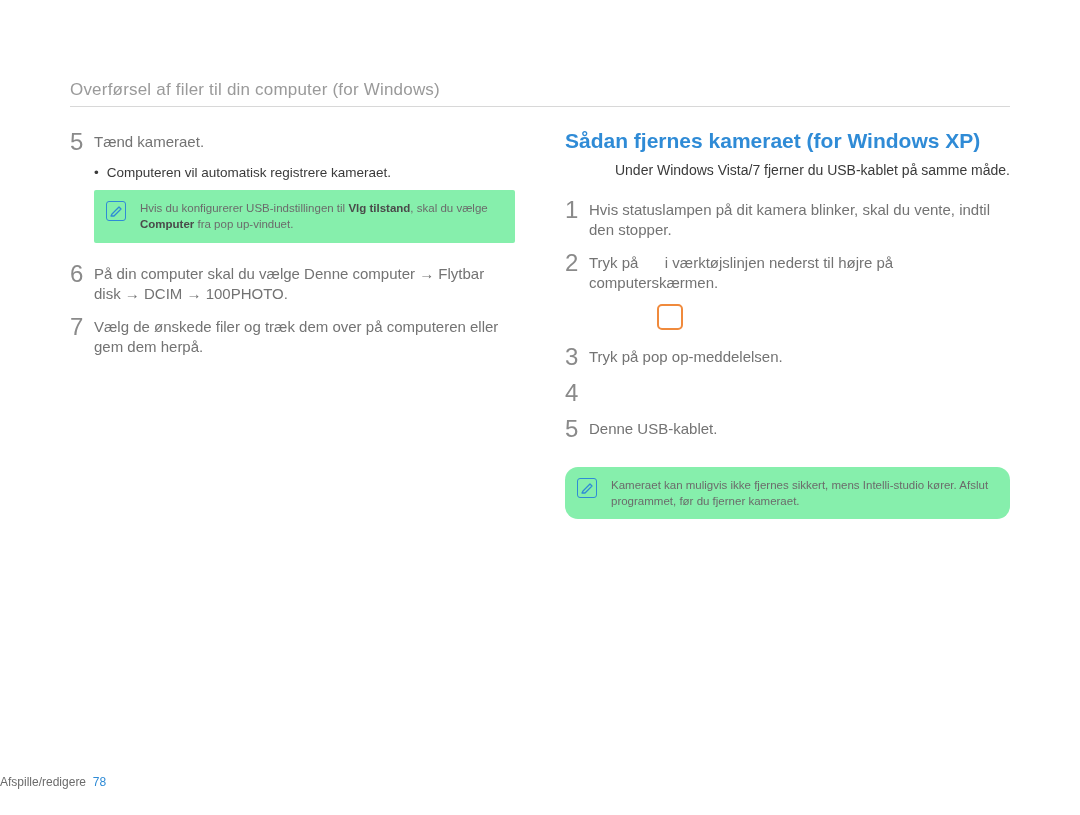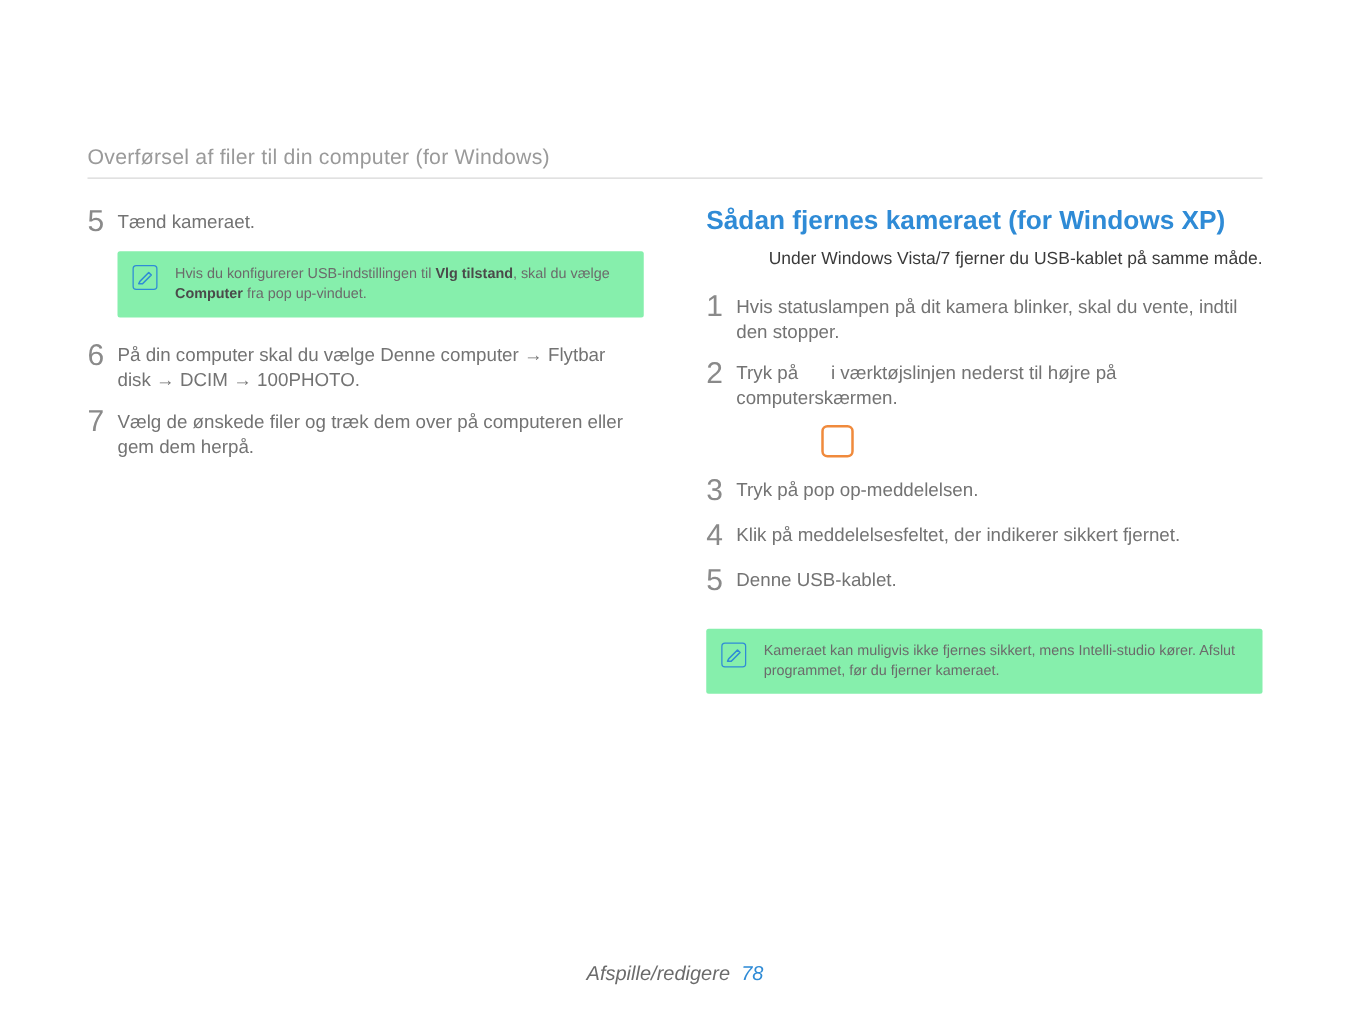--- a/index.html
+++ b/index.html
@@ -8,21 +8,21 @@
     background: #ffffff;
     font-family: Arial, Helvetica, sans-serif;
     color: #3a3a3a;
     width: 1080px;
     height: 815px;
   }
   .page {
     width: 1080px;
     height: 815px;
     box-sizing: border-box;
-    padding: 116px 70px 30px 70px;
+    padding: 80px 70px 30px 70px;
     position: relative;
   }
   .header {
     color: #9a9a9a;
     font-size: 17px;
     font-weight: 300;
     letter-spacing: 0.2px;
     border-bottom: 1px solid #d8d8d8;
     padding-bottom: 6px;
     margin-bottom: 22px;
@@ -72,20 +72,21 @@
     display: flex;
     align-items: flex-start;
     padding: 10px 16px 10px 12px;
     margin: 8px 0 18px 24px;
     font-size: 11.5px;
     color: #6b6b6b;
     line-height: 1.4;
   }
   .note.full {
     margin-left: 24px;
+    border-radius: 13px;
   }
   .note-icon {
     width: 18px;
     height: 18px;
     border: 1.5px solid #2f8bd6;
     border-radius: 3px;
     display: flex;
     align-items: center;
     justify-content: center;
     flex-shrink: 0;
@@ -112,41 +113,43 @@
     height: 22px;
     border: 2.5px solid #f08a3c;
     border-radius: 5px;
     margin: 8px 0 14px 92px;
   }
   .footer {
     position: absolute;
     bottom: 26px;
     width: 100%;
     left: 0;
-    text-align: center;
-    font-size: 16px;
+    text-align: left;
+    font-size: 12px;
     color: #6b6b6b;
-    font-style: italic;
   }
   .footer .pg { color: #2f8bd6; }
 </style>
 </head>
 <body>
 
 <div class="page">
 
   <div class="header">Overførsel af filer til din computer (for Windows)</div>
 
   <div class="columns">
 
     <div class="col">
 
       <div class="step">
         <div class="step-num">5</div>
         <div class="step-body">Tænd kameraet.</div>
+      </div>
+      <div class="bullet">
+        <span>Computeren vil automatisk registrere kameraet.</span>
       </div>
 
       <div class="note">
         <div class="note-icon">
           <svg width="12" height="12" viewBox="0 0 12 12">
               <path d="M2 9 L9 2 L11 4 L4 11 L1 11 Z" fill="none" stroke="#2f8bd6" stroke-width="1.3" stroke-linejoin="round"></path>
             </svg>
         </div>
         <div>
           <span>Hvis du konfigurerer USB-indstillingen til </span><strong>Vlg tilstand</strong><span>, skal du vælge </span><strong>Computer</strong><span> fra pop up-vinduet.</span>
@@ -188,21 +191,20 @@
 
       <div class="icon-box"></div>
 
       <div class="step">
         <div class="step-num">3</div>
         <div class="step-body">Tryk på pop op-meddelelsen.</div>
       </div>
 
       <div class="step">
         <div class="step-num">4</div>
-        <div class="step-body">Klik på meddelelsesfeltet, der indikerer sikkert fjernet.</div>
       </div>
 
       <div class="step">
         <div class="step-num">5</div>
         <div class="step-body">Denne USB-kablet.</div>
       </div>
 
       <div class="note full" style="margin-top:24px; margin-left:0;">
         <div class="note-icon">
           <svg width="12" height="12" viewBox="0 0 12 12">

